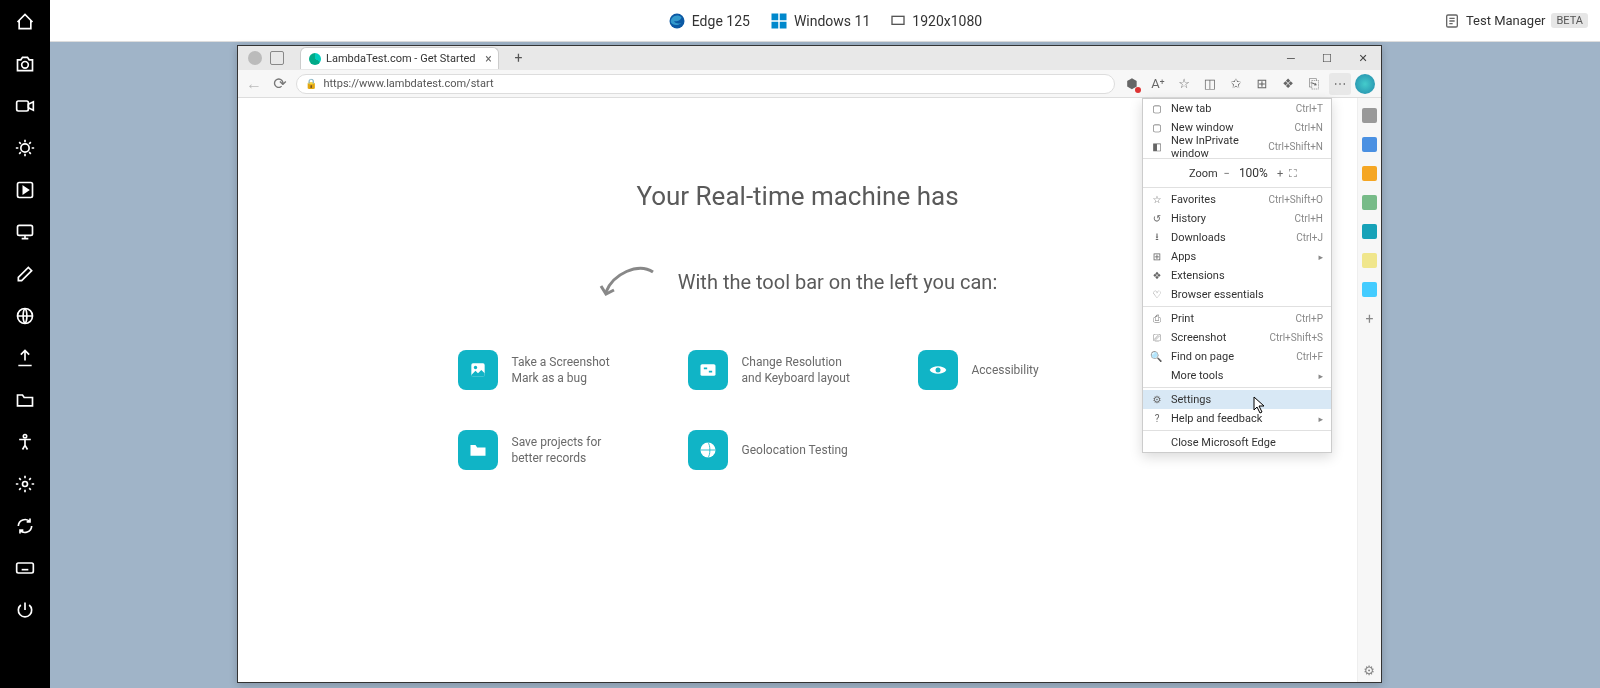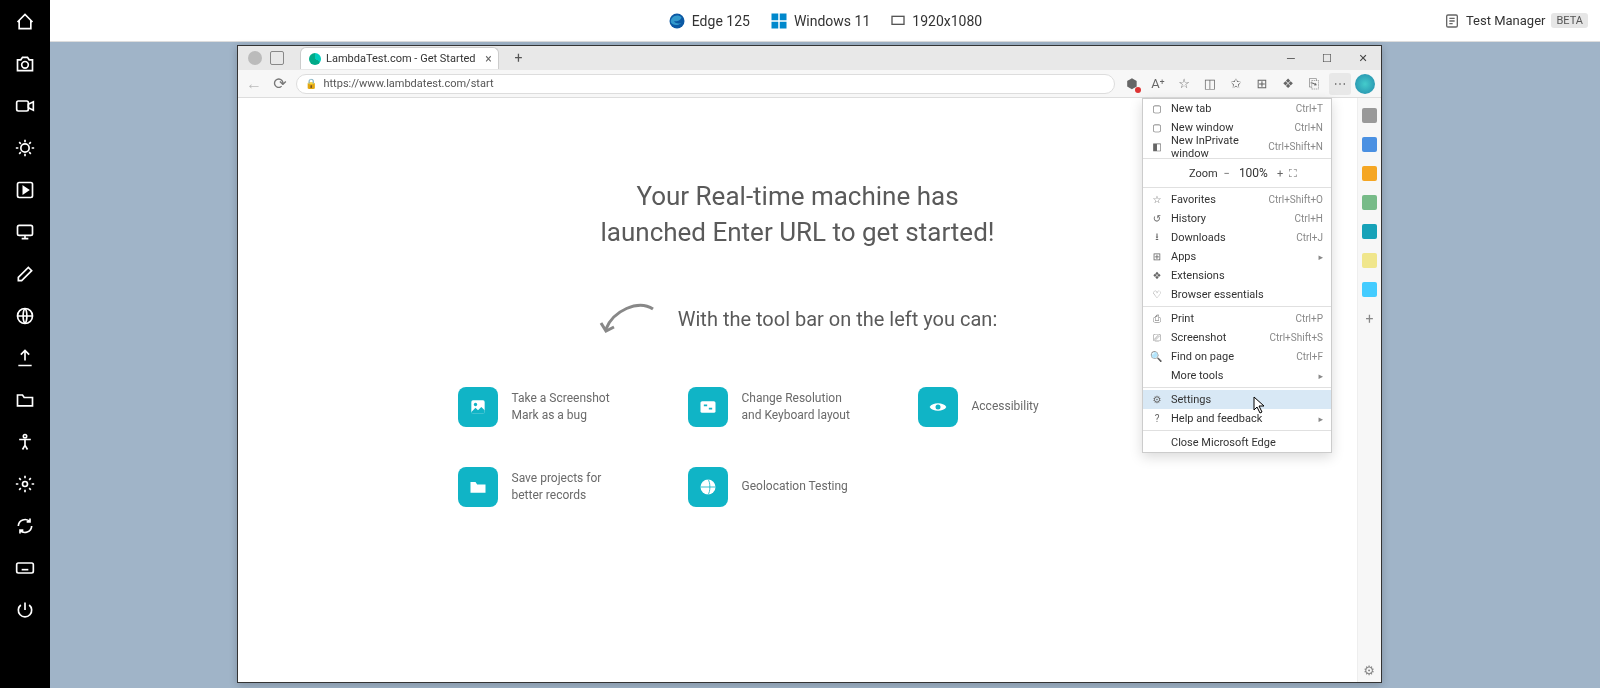--- a/index.html
+++ b/index.html
@@ -260,21 +260,20 @@
         <div class="ic">⎘</div>
         <div class="ic more">⋯</div>
         <div class="copilot"></div>
       </div>
     </div>
 
     <div class="content-wrap">
       <div class="page">
         <div class="headline">
           <span>Your Real-time machine has</span><br>
-          <span>launched Enter URL to get started!</span>
         </div>
         <div class="subline">
           <svg class="arrow-img arrow-svg" viewBox="0 0 60 36">
             <path d="M55 8 C 40 -2, 15 10, 8 28"></path>
             <path d="M3 22 L8 30 L16 26"></path>
           </svg>
           <span>With the tool bar on the left you can:</span>
         </div>
         <div class="features">
           <div class="feat">

